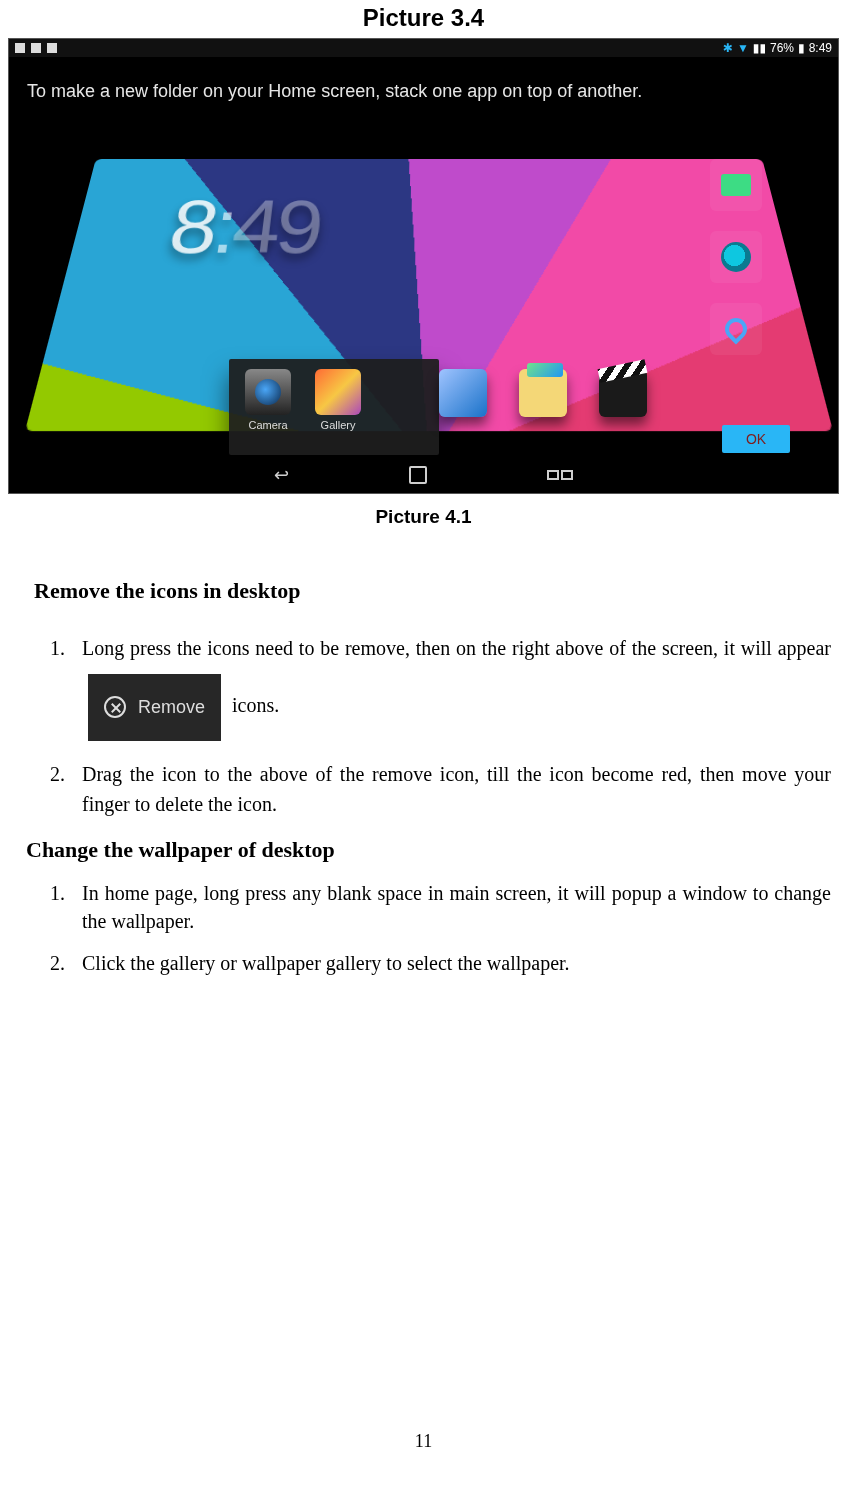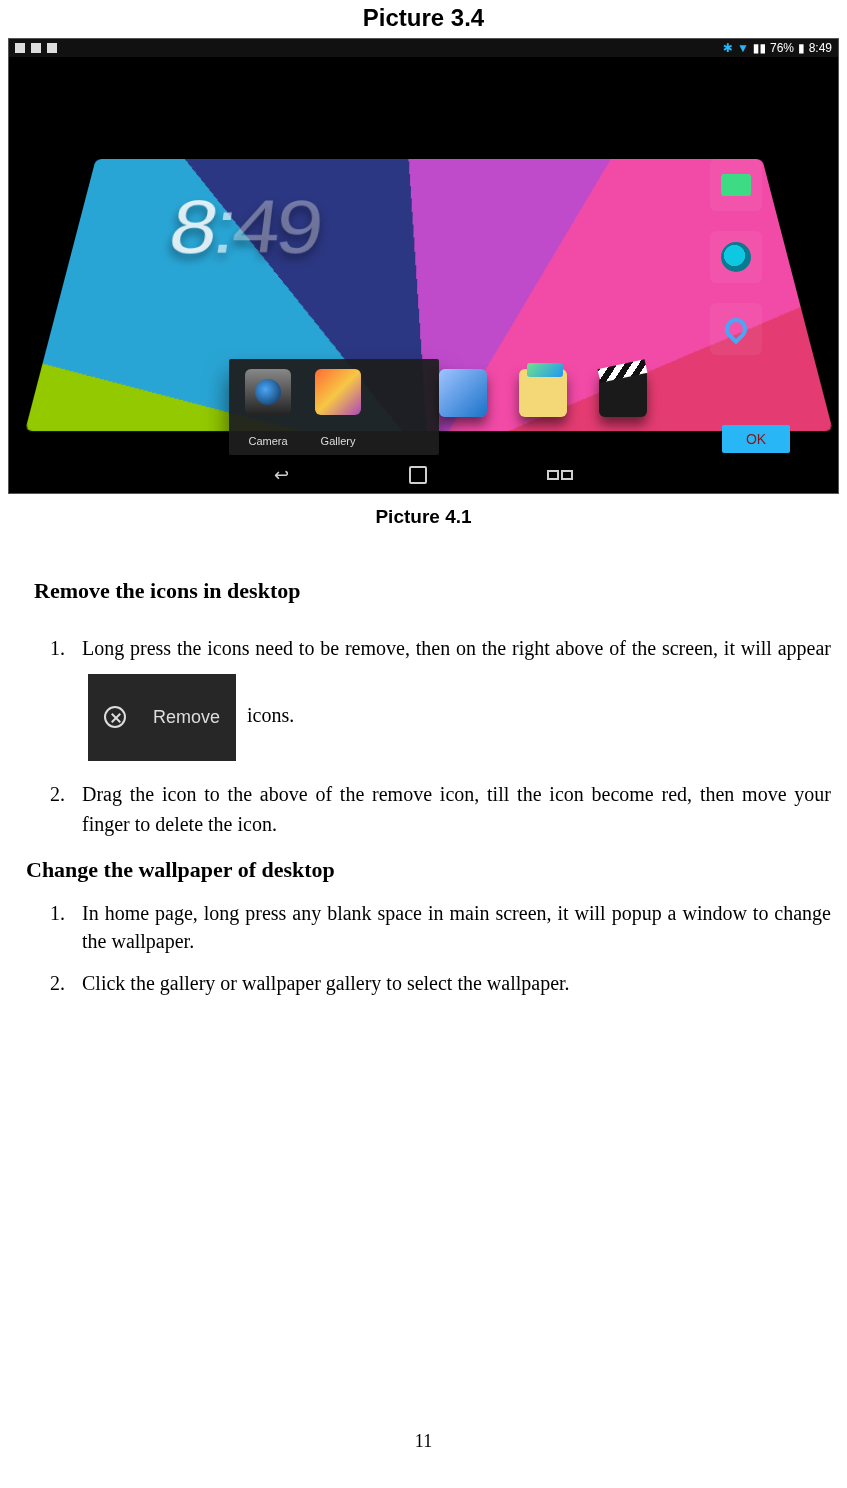--- a/index.html
+++ b/index.html
@@ -116,21 +116,21 @@
       top: 320px;
       width: 210px;
       height: 96px;
       background: rgba(30,30,30,0.94);
       border-radius: 2px;
       box-shadow: 0 16px 24px rgba(0,0,0,0.55);
       display: flex;
       gap: 24px;
       padding: 10px 16px 8px 16px;
     }
-    .fcell { display: flex; flex-direction: column; align-items: center; gap: 20px; }
+    .fcell { display: flex; flex-direction: column; align-items: center; gap: 4px; }
     .fcell .ficon { width: 46px; height: 46px; border-radius: 6px; }
     .cam-ic { background:
        linear-gradient(#888,#222);
        position: relative; }
     .cam-ic::after { content: ""; position: absolute; inset: 10px; border-radius: 50%; background: radial-gradient(circle at 40% 40%, #4aa6f7, #0a2a50); }
     .gal-ic { background: linear-gradient(135deg,#ff6b35,#f7c744 50%, #ab47bc); }
     .fcell .flabel { color: #ddd; font-family: Arial; font-size: 11px; }
     .desk-icons {
       position: absolute;
       left: 430px;
@@ -175,25 +175,25 @@
       font-size: 20px;
       line-height: 1.5;
     }
     .ol li { padding-left: 12px; padding-right: 0; margin-bottom: 18px; text-align: justify; }
     .li-with-inline { line-height: 2.6; }
     .inline-badge {
       display: inline-flex;
       align-items: center;
       vertical-align: middle;
       background: #272727;
-      padding: 20px 16px;
+      padding: 10px 16px;
       color: #ddd;
       font-family: Arial;
       font-size: 18px;
-      gap: 27px;
+      gap: 12px;
       margin: 0 6px;
     }
     .xcircle {
       width: 22px; height: 22px;
       border: 2px solid #ddd;
       border-radius: 50%;
       position: relative;
     }
     .xcircle::before, .xcircle::after {
       content: "";
@@ -238,20 +238,21 @@
     <div class="sbar-right sbar-txt">
       <span class="bt">✱</span>
       <span class="bt">▼</span>
       <span>▮▮</span>
       <span>76%</span>
       <span>▮</span>
       <span>8:49</span>
     </div>
   </div>
   <div class="banner">
+    <div class="banner-sub">To make a new folder on your Home screen, stack one app on top of another.</div>
   </div>
 
   <div class="desk">
     <div class="rays"></div>
     <div class="clock">
       <span>8</span><span class="colon">:</span><span class="faint">49</span>
     </div>
   </div>
 
   <div class="folder-pop">

